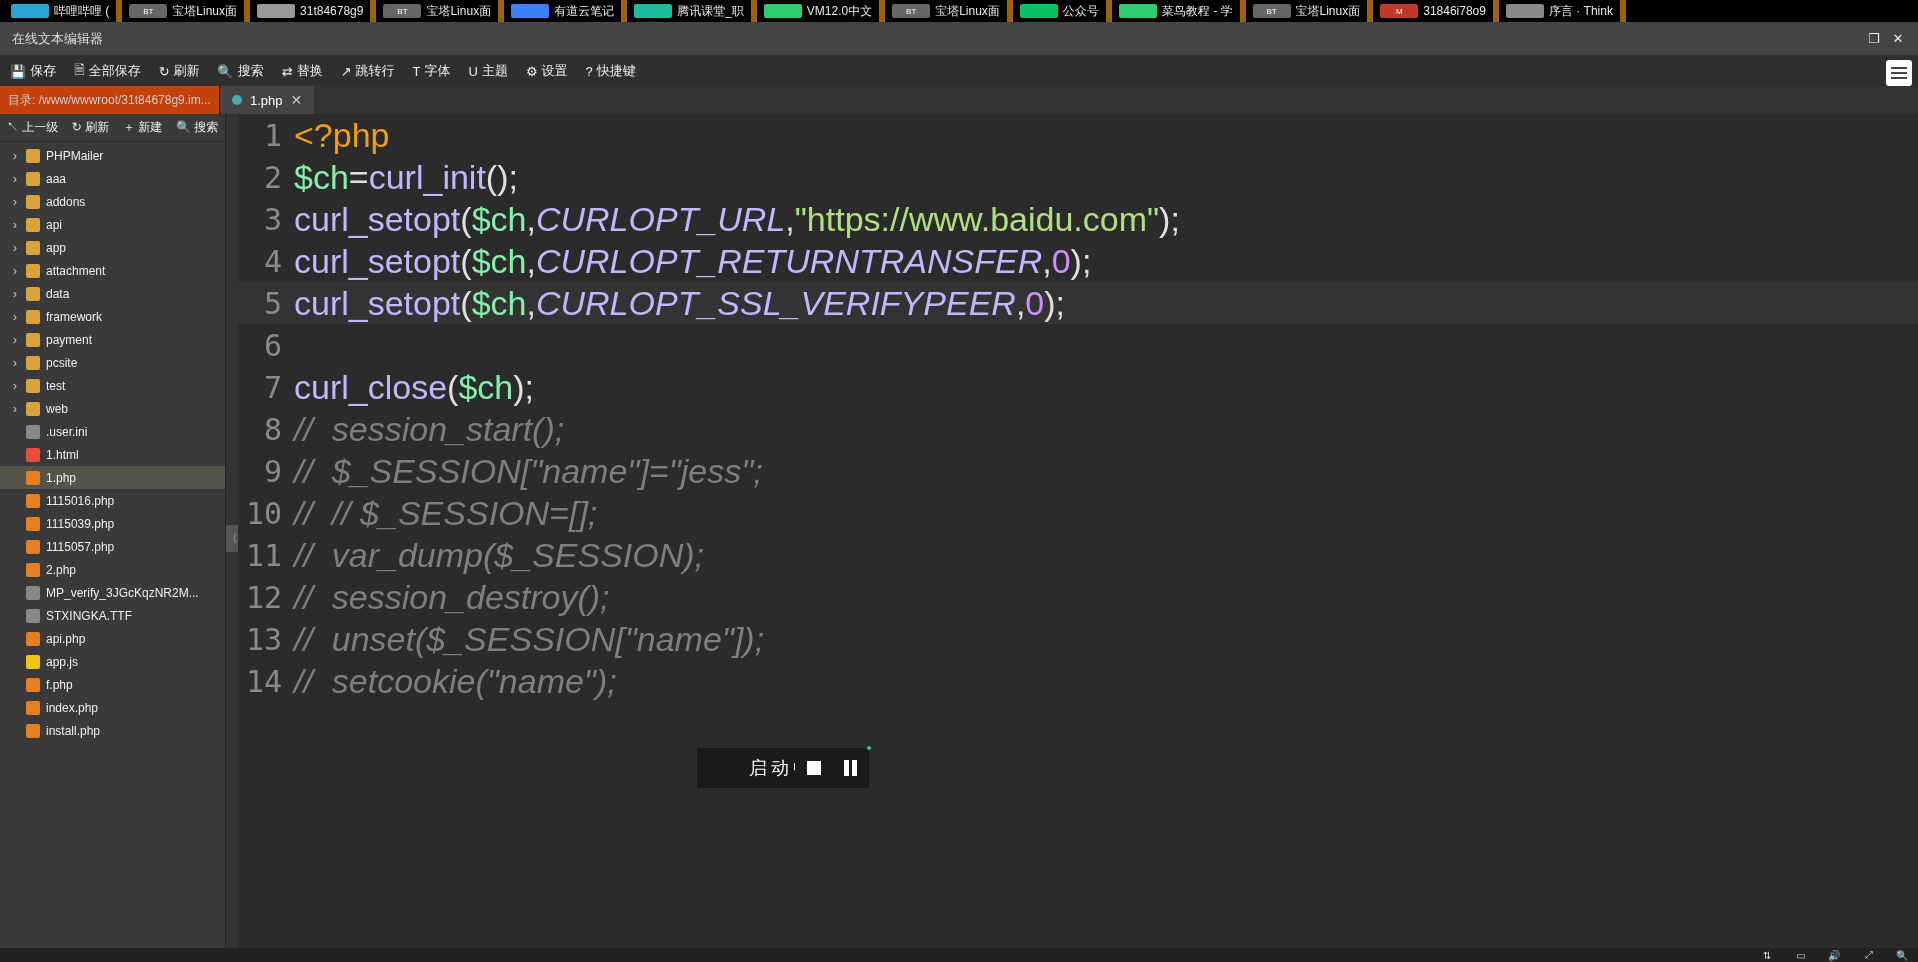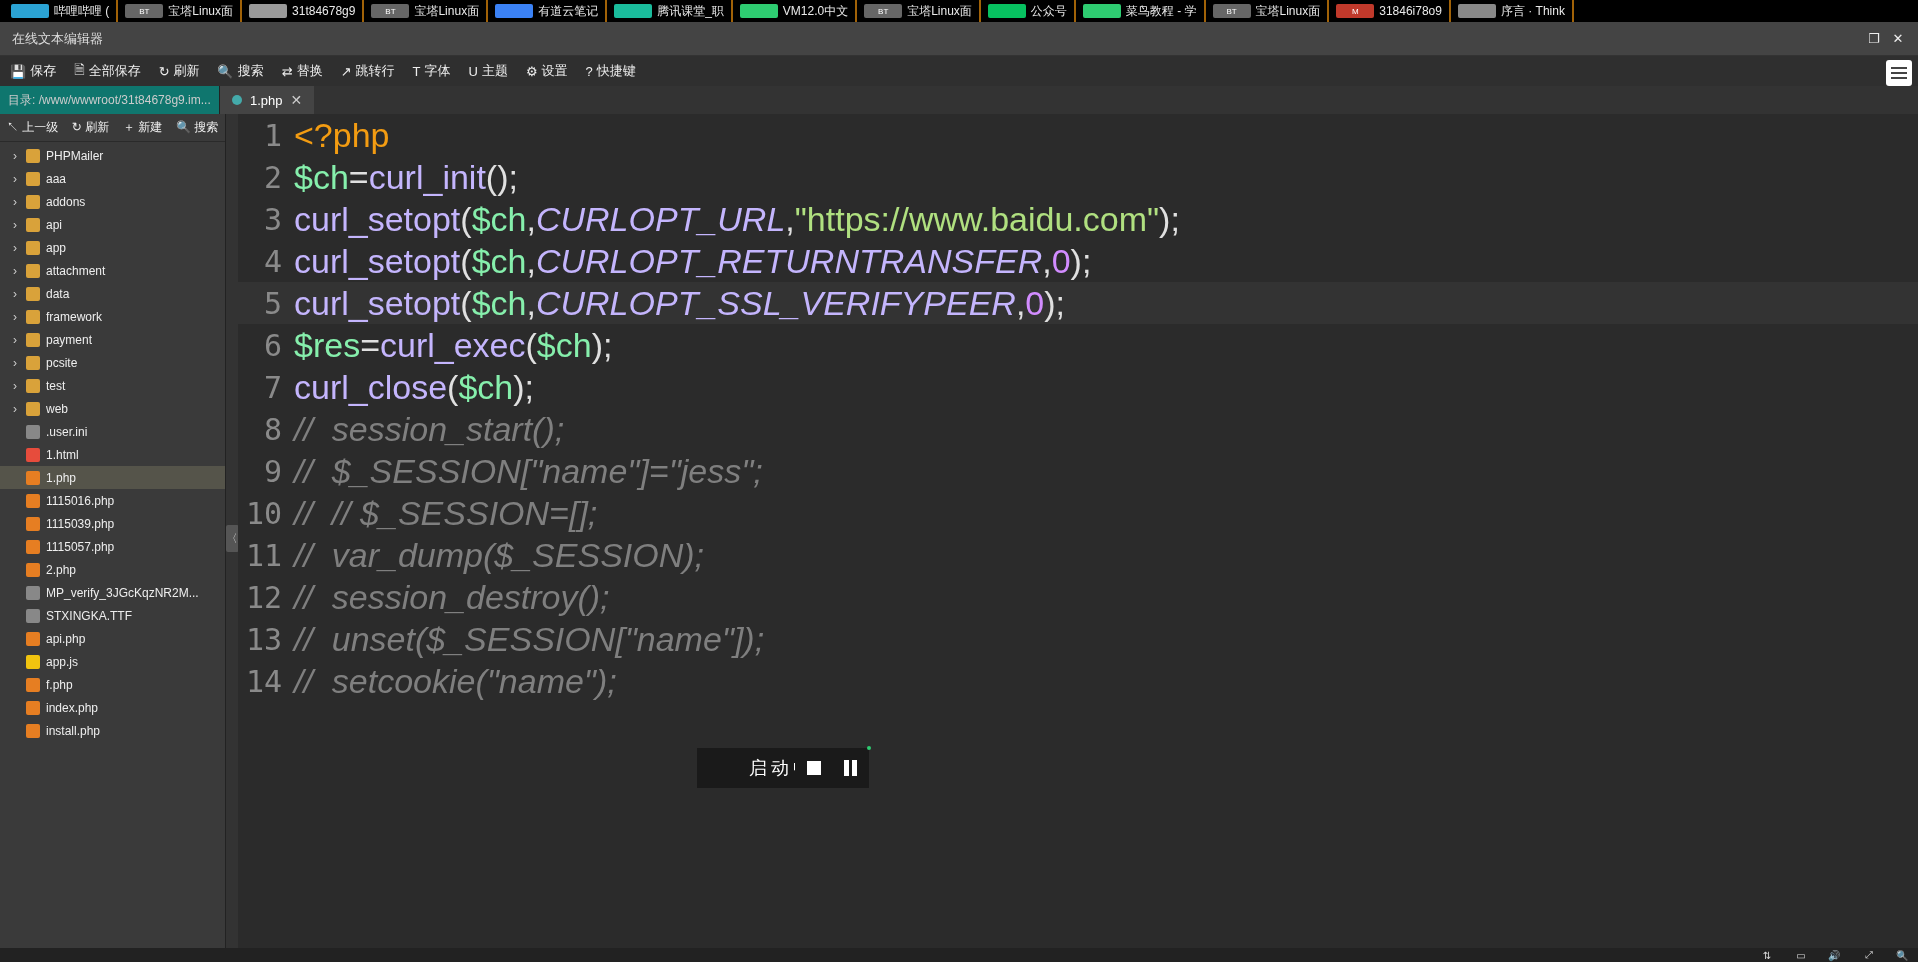--- a/index.html
+++ b/index.html
@@ -1,36 +1,36 @@
 <!DOCTYPE html>
 <html><head>
 <meta charset="utf-8">
 <style>
   * { margin:0; padding:0; box-sizing:border-box; font-family: "Microsoft YaHei", "PingFang SC", Arial, sans-serif; }
   body { width:1918px; height:962px; background:#000; color:#ccc; overflow:hidden; position:relative; }
 
   
   .tabstrip { height:22px; background:#000; display:flex; align-items:center; padding:0 4px; }
-  .tabstrip .btab { flex:0 0 auto; display:flex; align-items:center; height:22px; padding:0 7px; font-size:12px; color:#eaeaea; white-space:nowrap; border-right:2px solid #a16207; }
+  .tabstrip .btab { flex:0 0 auto; display:flex; align-items:center; height:22px; padding:0 7px; font-size:12px; color:#eaeaea; white-space:nowrap; border-right:6px solid #a16207; }
   .tabstrip .btab .ico { width:38px; height:14px; border-radius:2px; margin-right:5px; display:inline-block; }
 
   
   .titlebar { height:34px; background:#444; display:flex; align-items:center; justify-content:space-between; padding:0 12px; border-bottom:1px solid #333; }
   .titlebar .ttl { font-size:13px; color:#ddd; }
   .titlebar .wctrls { display:flex; gap:8px; }
   .titlebar .wctrl { width:16px; height:16px; color:#eee; display:flex; align-items:center; justify-content:center; font-size:13px; }
 
   
   .toolbar { height:30px; background:#2f2f2f; display:flex; align-items:center; padding:0 10px; gap:18px; font-size:13px; color:#eee; }
   .toolbar .tbtn { display:flex; align-items:center; gap:4px; cursor:pointer; }
   .toolbar .spacer { flex:1; }
 
   
   .pathrow { height:28px; background:#333; display:flex; align-items:stretch; }
-  .pathrow .pathcell { width:220px; font-size:12px; color:#ccc; padding:0 8px; display:flex; align-items:center; border-right:1px solid #222; background:#0f766e;}
+  .pathrow .pathcell { width:220px; font-size:12px; color:#ccc; padding:0 8px; display:flex; align-items:center; border-right:1px solid #222; background:#c2410c;}
   .pathrow .filetab { display:flex; align-items:center; background:#444; padding:0 12px; font-size:13px; color:#fff; gap:8px; }
   .pathrow .filetab .dot { width:10px; height:10px; border-radius:50%; background:#4aa; display:inline-block; }
   .pathrow .filetab .close { color:#ccc; font-size:14px; }
 
   
   .mainsplit { position:absolute; top:114px; left:0; right:0; bottom:0; display:flex; }
 
   
   .sidebar { width:226px; background:#3a3a3a; border-right:1px solid #222; display:flex; flex-direction:column; overflow:hidden;}
   .sidebar .actions { height:28px; display:flex; align-items:center; justify-content:space-around; font-size:12px; color:#eee; border-bottom:1px solid #2a2a2a; }
@@ -374,21 +374,20 @@
         <div class="line">
           <div class="num">4</div>
           <div class="code"><span class="tok-fn">curl_setopt</span><span class="tok-punct">(</span><span class="tok-var">$ch</span><span class="tok-punct">,</span><span class="tok-const">CURLOPT_RETURNTRANSFER</span><span class="tok-punct">,</span><span class="tok-num">0</span><span class="tok-punct">);</span></div>
         </div>
         <div class="line hl">
           <div class="num">5</div>
           <div class="code"><span class="tok-fn">curl_setopt</span><span class="tok-punct">(</span><span class="tok-var">$ch</span><span class="tok-punct">,</span><span class="tok-const">CURLOPT_SSL_VERIFYPEER</span><span class="tok-punct">,</span><span class="tok-num">0</span><span class="tok-punct">);</span></div>
         </div>
         <div class="line">
           <div class="num">6</div>
-          <div class="code"><span class="tok-var">$res</span><span class="tok-op">=</span><span class="tok-fn">curl_exec</span><span class="tok-punct">(</span><span class="tok-var">$ch</span><span class="tok-punct">);</span></div>
         </div>
         <div class="line">
           <div class="num">7</div>
           <div class="code"><span class="tok-fn">curl_close</span><span class="tok-punct">(</span><span class="tok-var">$ch</span><span class="tok-punct">);</span></div>
         </div>
         <div class="line">
           <div class="num">8</div>
           <div class="code"><span class="tok-com">//  session_start();</span></div>
         </div>
         <div class="line">

